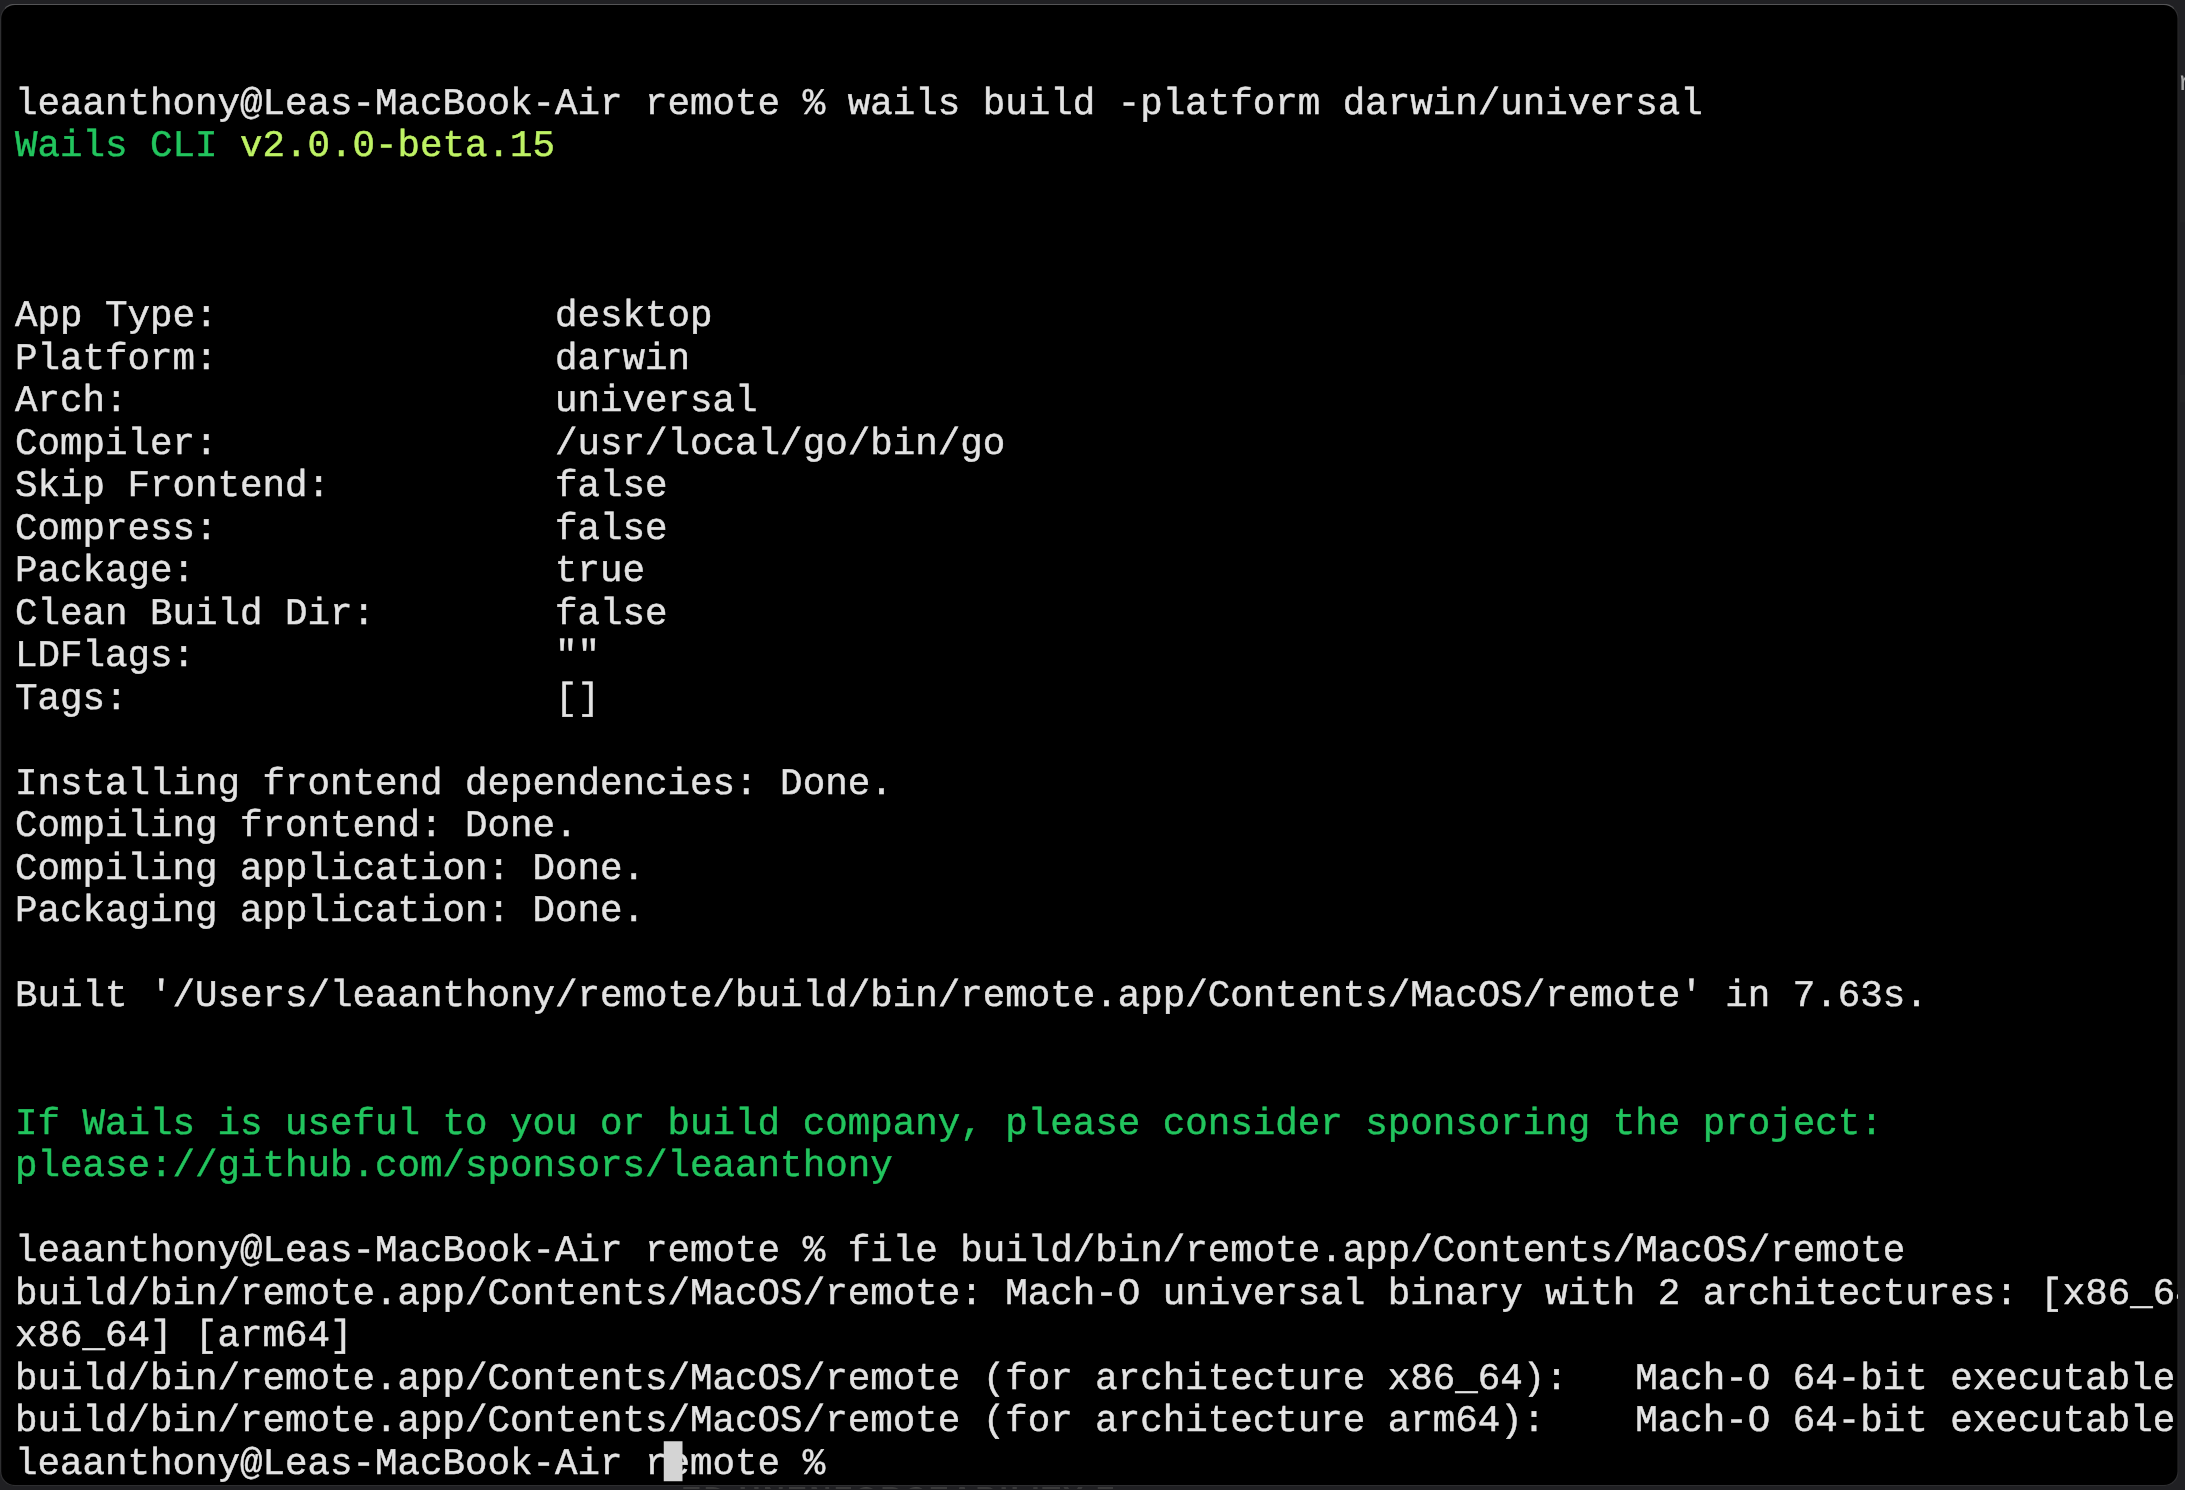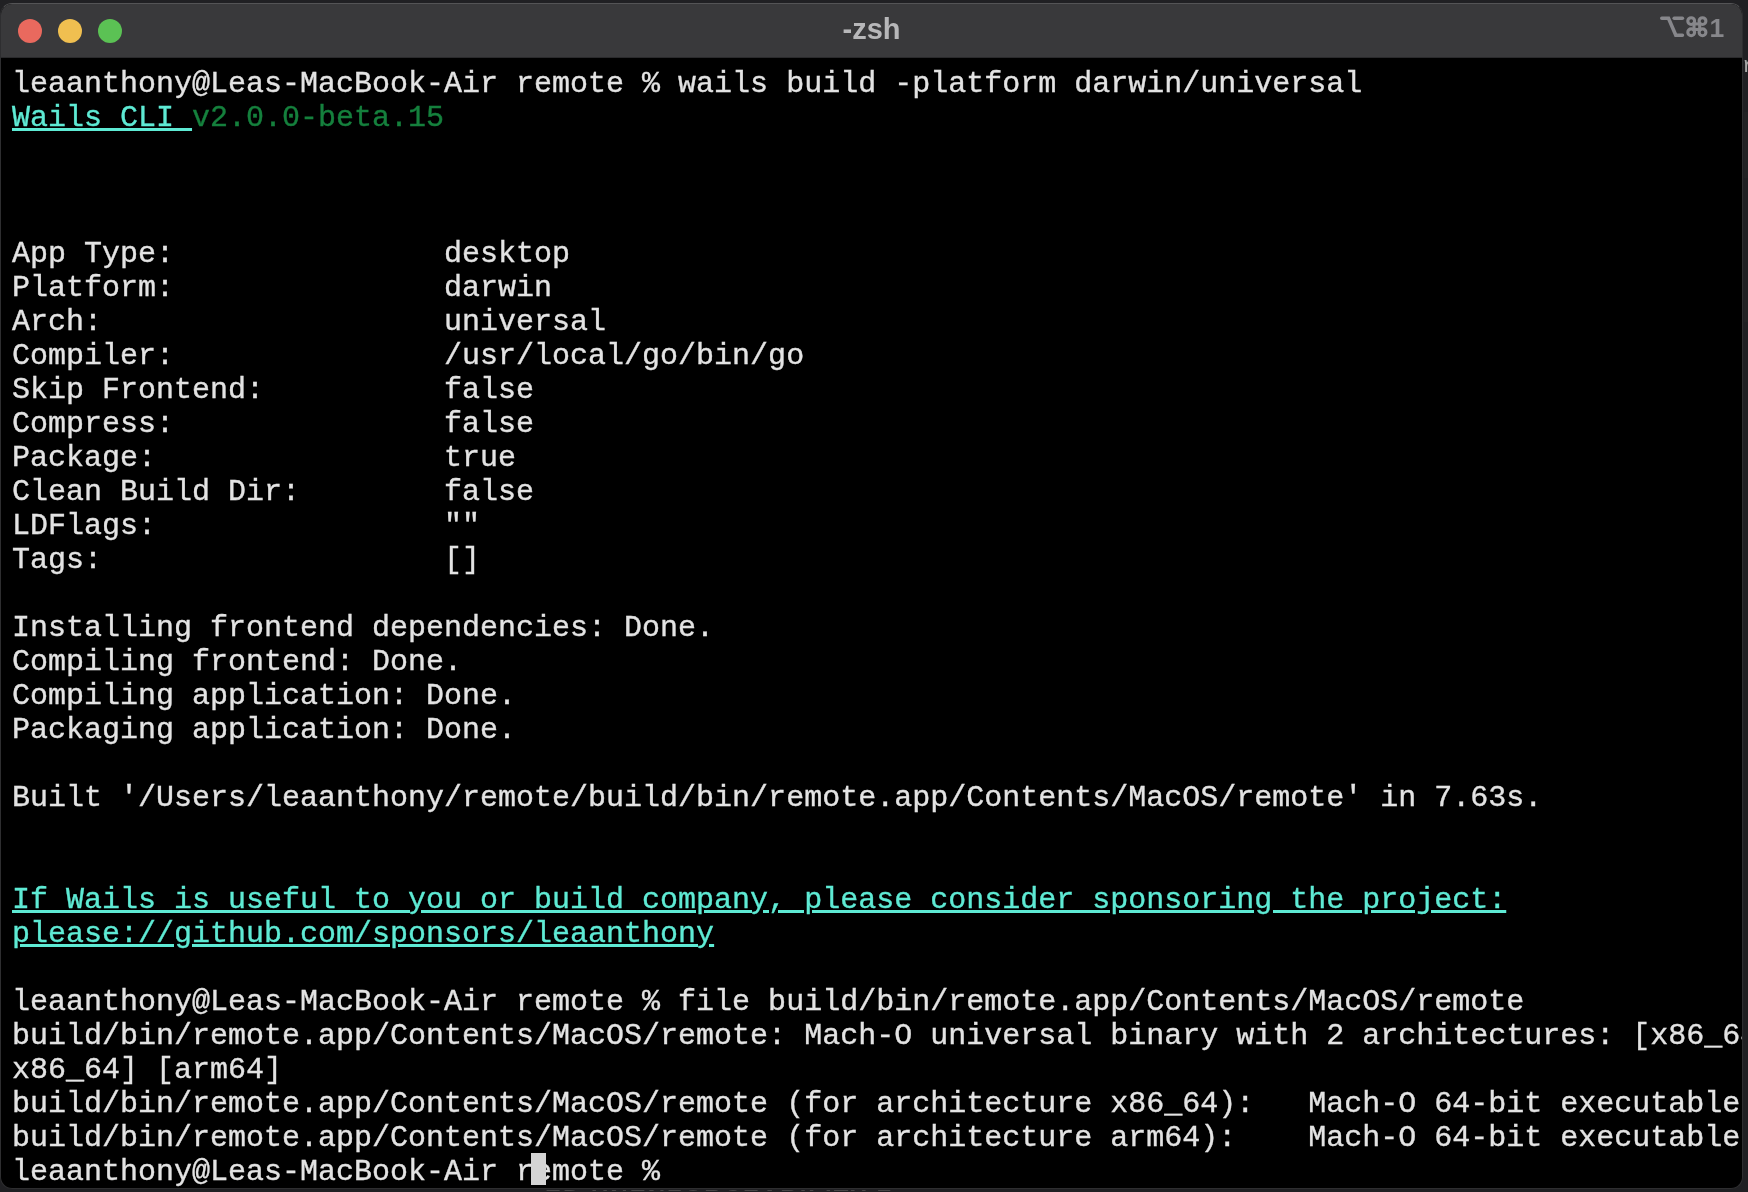--- a/index.html
+++ b/index.html
@@ -28,48 +28,28 @@
 #shortcut { position:absolute; right:14px; top:10px; }
 #term {
   position:absolute; left:11px; top:62.5px;
   transform: translateZ(0);
   -webkit-text-stroke: 0.35px currentColor;
   font-family:"Liberation Mono", monospace;
   font-size:30px; line-height:34px;
   color:#e3e3e3;
   white-space:pre;
 }
-.y { color:#5eead4;text-decoration:underline; }
-.r { color:#15803d; }
+.y { color:#22c55e; }
+.r { color:#bef264; }
 #cursor { position:absolute; left:530px; top:1149px; width:14.5px; height:31.5px; background:#d4d4d4; }
 .frag { position:absolute; }
 </style>
 </head>
 <body>
 <div id="win">
-  <div id="titlebar">
-    <div class="tl" id="tl-r"></div>
-    <div class="tl" id="tl-y"></div>
-    <div class="tl" id="tl-g"></div>
-    <div id="title">-zsh</div>
-    <svg id="shortcut" width="68" height="32" viewBox="0 0 68 32">
-      <g stroke="#87878b" stroke-width="3.6" fill="none" stroke-linecap="round">
-        <path d="M 1.8 4.2 L 8.5 4.2 L 15.8 21.3 L 22.4 21.3"></path>
-        <path d="M 14.2 4.2 L 22.4 4.2"></path>
-      </g>
-      <g stroke="#87878b" stroke-width="3.1" fill="none">
-        <circle cx="31.2" cy="7.1" r="3.4"></circle>
-        <circle cx="42.5" cy="7.1" r="3.4"></circle>
-        <circle cx="31.2" cy="18.3" r="3.4"></circle>
-        <circle cx="42.5" cy="18.3" r="3.4"></circle>
-        <rect x="34" y="9.9" width="5.7" height="5.6"></rect>
-      </g>
-      <text x="49.5" y="22.5" font-family="Liberation Sans, sans-serif" font-weight="bold" font-size="26.5" fill="#87878b">1</text>
-    </svg>
-  </div>
   <pre id="term">leaanthony@Leas-MacBook-Air remote % wails build -platform darwin/universal
 <span class="y">Wails CLI </span><span class="r">v2.0.0-beta.15</span>
 
 
 
 App Type:               desktop
 Platform:               darwin
 Arch:                   universal
 Compiler:               /usr/local/go/bin/go
 Skip Frontend:          false

